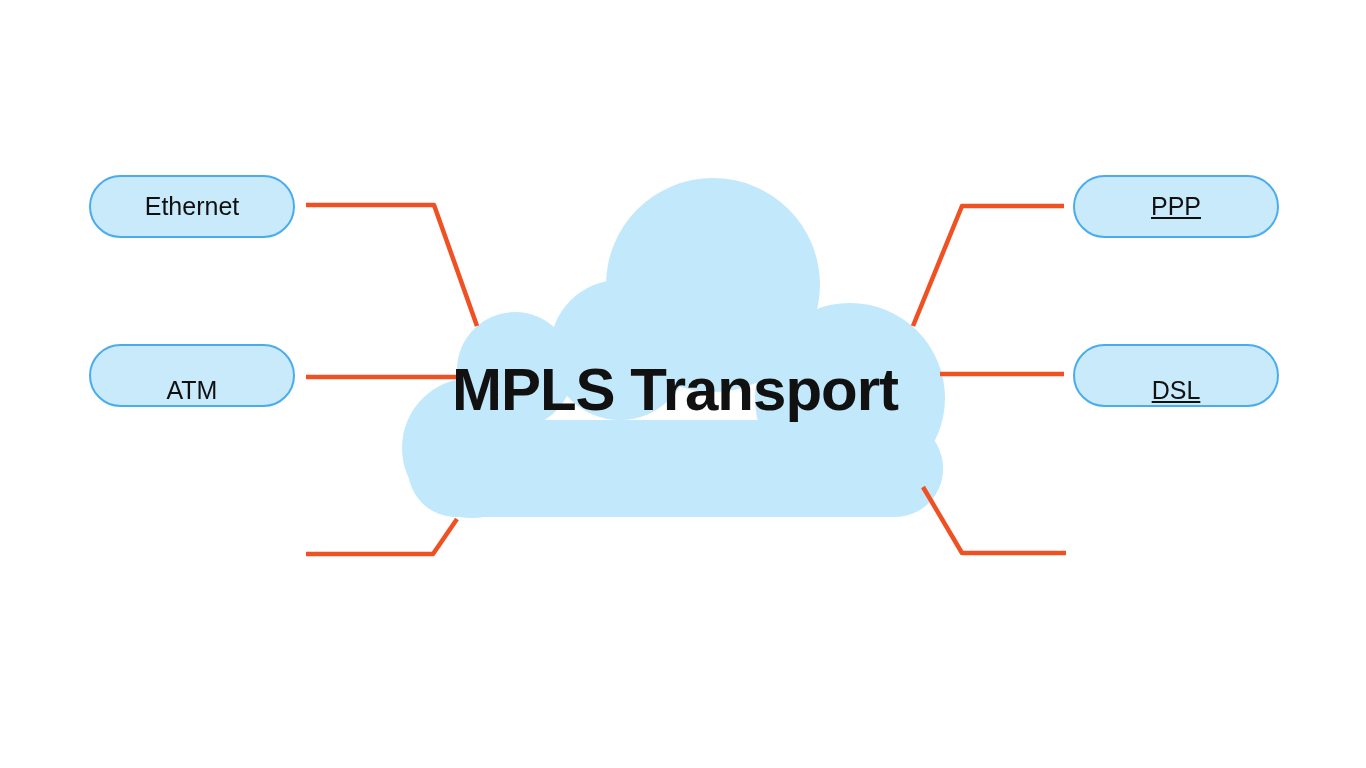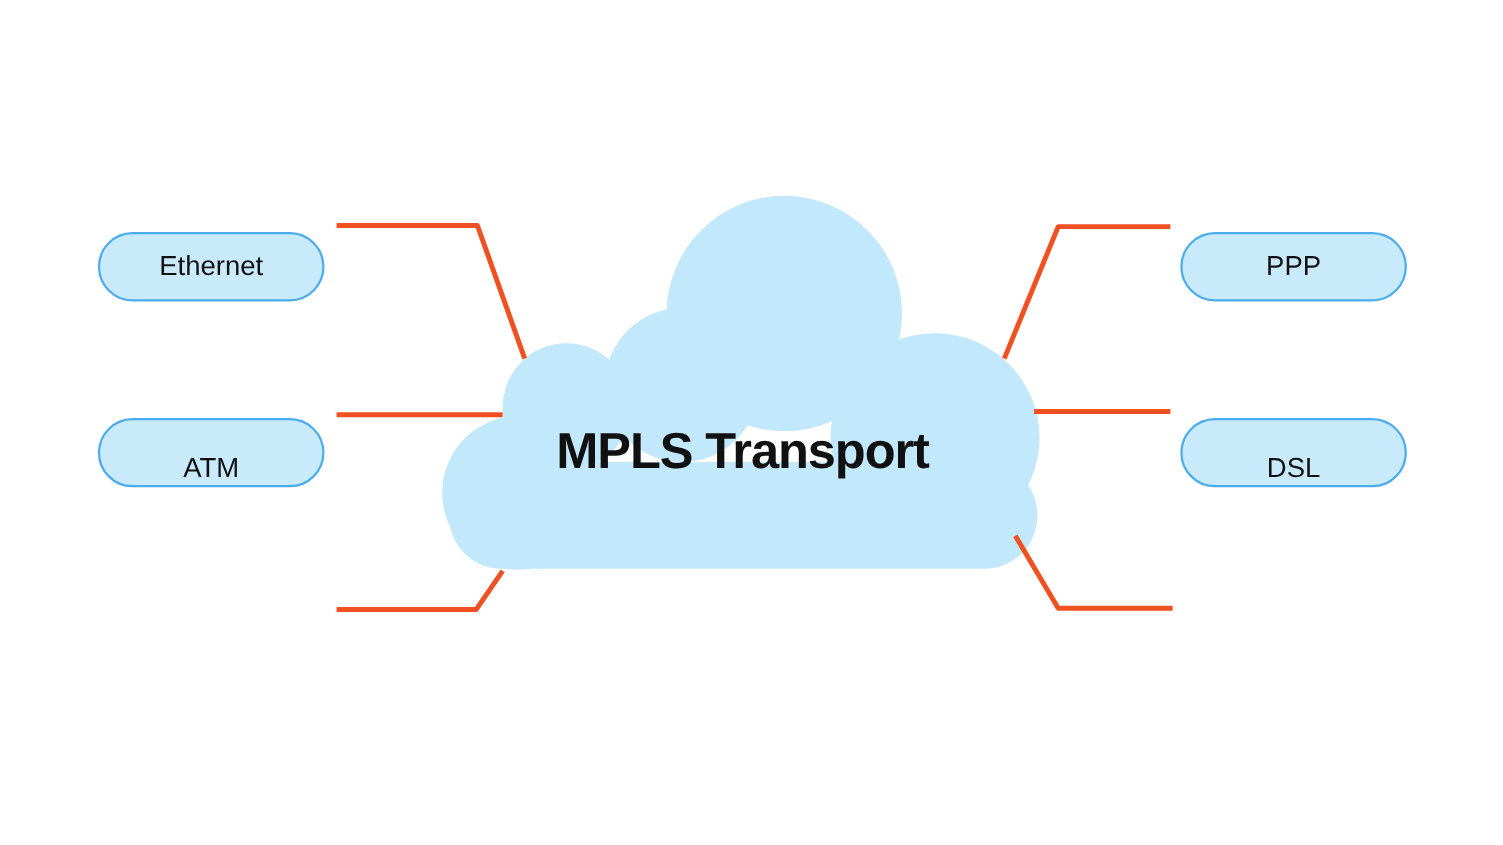--- a/index.html
+++ b/index.html
@@ -24,32 +24,31 @@
   .node{
     position:absolute;
     width:206px;height:63px;
     box-sizing:border-box;
     background:var(--node-fill);
     border:2px solid var(--node-border);
     border-radius:32px;
     display:flex;align-items:center;justify-content:center;
     font-size:25px;color:var(--text);
     letter-spacing:0px;
-    margin-top:36px;
   }
   .col-left{left:89px;}
-  .col-right{left:1073px;}
+  .col-right{left:1073px;text-decoration:underline;}
   .row-1{top:175px;}
   .row-2{top:344px;align-items:flex-end;}
   .row-3{top:522px;}
   .cloud-title{
     position:absolute;
-    left:455px;top:380px;width:440px;height:58px;
+    left:455px;top:360px;width:440px;height:58px;
     display:flex;align-items:center;justify-content:center;
-    font-size:46px;font-weight:bold;color:var(--text);
+    font-size:60px;font-weight:bold;color:var(--text);
     letter-spacing:-1px;
     white-space:nowrap;
   }
 </style>
 </head>
 <body>
 
 <div class="canvas">
 
   <svg class="lines-svg" viewBox="0 0 1366 768" aria-hidden="true">

